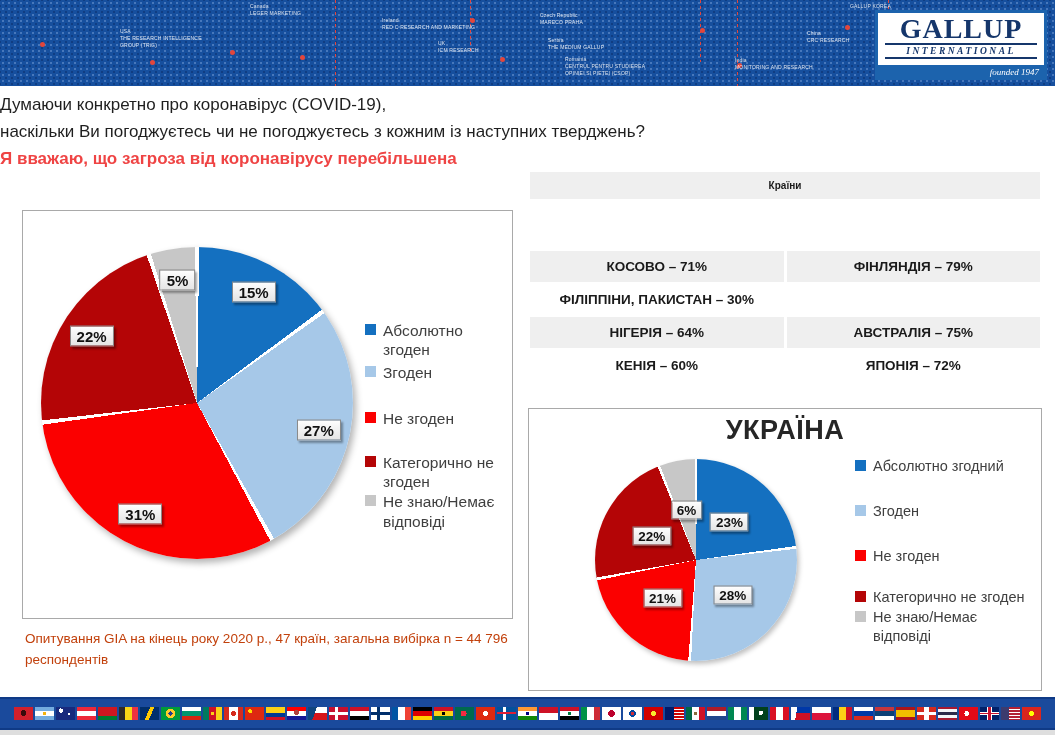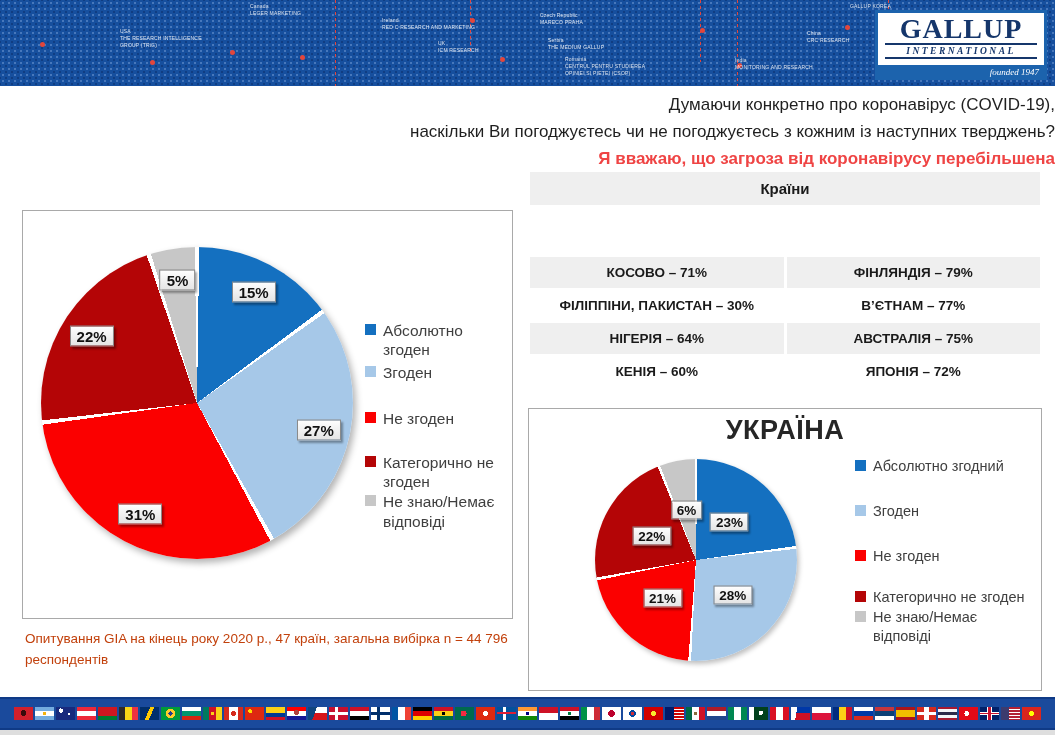--- a/index.html
+++ b/index.html
@@ -25,21 +25,21 @@
   .logo-box{position:absolute;left:3px;top:3px;right:3px;height:52px;background:#fff;text-align:center}
   .logo-gallup{font-family:"Liberation Serif",serif;font-weight:700;font-size:28px;line-height:1.05;
     color:#15366b;letter-spacing:1px;margin-top:1px}
   .logo-intl{font-family:"Liberation Serif",serif;font-style:italic;font-weight:700;font-size:9.5px;
     color:#15366b;letter-spacing:2.5px;border-top:2px solid #15366b;border-bottom:2px solid #15366b;
     margin:0 7px;padding:1px 0}
   .logo-founded{position:absolute;right:8px;top:57px;font-family:"Liberation Serif",serif;
     font-style:italic;font-size:9px;color:#fff}
 
   
-  .title{position:absolute;left:0;top:91px;width:1055px;text-align:right;
+  .title{position:absolute;left:0;top:91px;width:1055px;text-align:left;
     font-size:17px;color:#1f1f1f;line-height:1.6}
   .title .l3{color:#ef4444;font-weight:700}
 
   
   .panel-left{position:absolute;left:22px;top:210px;width:489px;height:407px;
     background:#fff;border:1px solid #a9a9a9}
   .pie-wrap{position:absolute;left:18px;top:36px;width:312px;height:312px}
   .pie{width:100%;height:100%;border-radius:50%;position:relative;
     box-shadow:3px 4px 7px rgba(0,0,0,.3)}
   .pie-label{position:absolute;transform:translate(-50%,-50%);z-index:3;
@@ -52,21 +52,21 @@
   .legend-left{position:absolute;left:342px;top:110px;width:144px;font-size:15.5px;line-height:1.25}
   .legend-item{display:flex;gap:7px;align-items:flex-start}
   .swatch{flex:0 0 auto;width:11px;height:11px;margin-top:3px}
   .legend-left .i2{margin-top:3px}
   .legend-left .i3{margin-top:27px}
   .legend-left .i4{margin-top:24px}
   .legend-left .i5{margin-top:1px}
 
   
   .countries{position:absolute;left:530px;top:172px;width:510px}
-  .tbl-title{background:#efefef;text-align:center;font-weight:700;font-size:15px;
+  .tbl-title{background:#efefef;text-align:center;font-weight:700;font-size:10px;
     color:#1a1a1a;padding:8px 0}
   .tbl-heads{display:grid;grid-template-columns:1fr 1fr;gap:3px;margin-top:3px}
   .th{color:#fff;font-weight:700;font-size:13.5px;text-align:center;padding:6px 12px;line-height:1.3}
   .tr{display:grid;grid-template-columns:1fr 1fr;gap:3px;margin-top:2px}
   .td{text-align:center;font-weight:600;font-size:13.5px;color:#1a1a1a;padding:8px 4px;background:#fff}
   .tr.odd .td{background:#efefef}
 
   
   .panel-ua{position:absolute;left:528px;top:408px;width:512px;height:281px;
     background:#fff;border:1px solid #a9a9a9}
@@ -200,21 +200,20 @@
   <div class="tbl-heads">
     <div class="th agree">ТОП 5 ЗГОДНИХ (Абсолютно згоден + згоден)</div>
     <div class="th disagree">ТОП 5 НЕ ЗГОДНИХ (Категорично не згоден + не згоден)</div>
   </div>
   <div class="tr odd">
     <div class="td">КОСОВО – 71%</div>
     <div class="td">ФІНЛЯНДІЯ – 79%</div>
   </div>
   <div class="tr">
     <div class="td">ФІЛІППІНИ, ПАКИСТАН – 30%</div>
-    <div class="td">В’ЄТНАМ – 77%</div>
   </div>
   <div class="tr odd">
     <div class="td">НІГЕРІЯ – 64%</div>
     <div class="td">АВСТРАЛІЯ – 75%</div>
   </div>
   <div class="tr">
     <div class="td">КЕНІЯ – 60%</div>
     <div class="td">ЯПОНІЯ – 72%</div>
   </div>
 </div>

